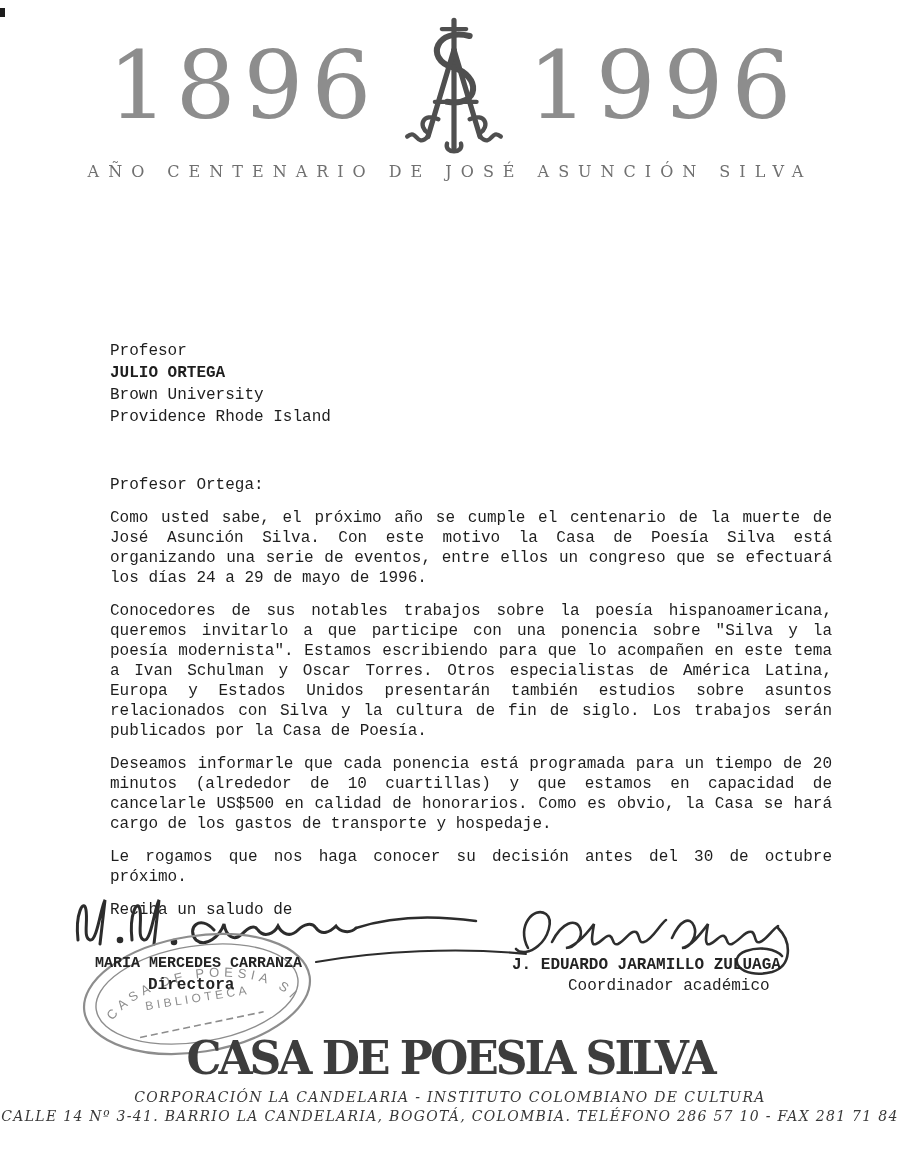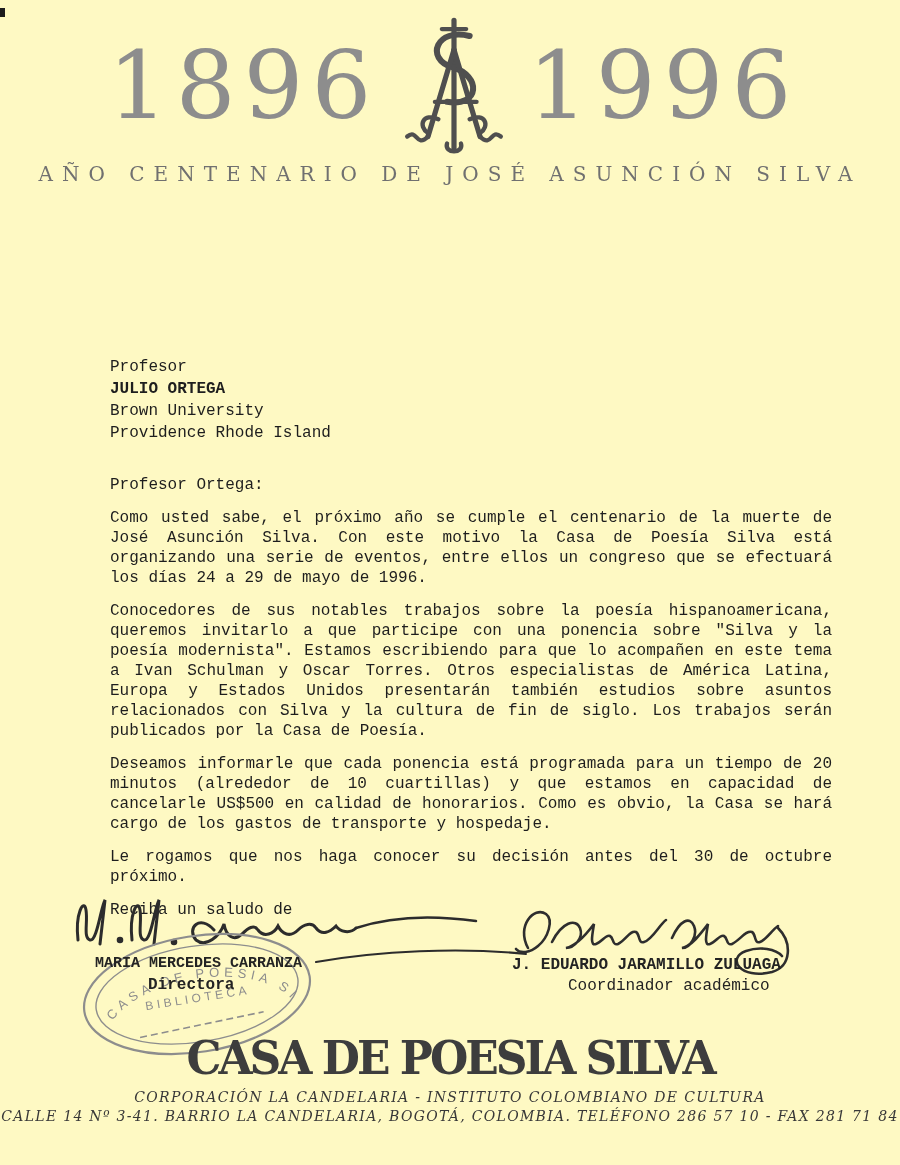--- a/index.html
+++ b/index.html
@@ -1,44 +1,44 @@
 <!DOCTYPE html>
 <html><head>
 <meta charset="utf-8">
 <style>
   html,body { margin:0; padding:0; background:#e8e8e8; }
   .page {
     position:relative; width:900px; height:1165px; margin:0 auto;
-    background:#fef9c3; overflow:hidden;
+    background:#ffffff; overflow:hidden;
     font-family:"Liberation Mono", monospace;
     color:#1e1e1e;
   }
   
   .year {
     position:absolute; top:36px;
     font-family:"DejaVu Serif", serif;
     font-size:94px; line-height:100px; font-weight:400;
     color:#8d8d8d; letter-spacing:8px;
   }
   .year-left  { left:108px; }
   .year-right { left:528px; }
   .monogram { position:absolute; left:402px; top:14px; width:104px; height:148px; }
   .centenary {
     position:absolute; top:162px; left:0; width:900px;
     text-align:center;
     font-family:"DejaVu Serif", serif;
-    font-size:20px; letter-spacing:9px;
+    font-size:16px; letter-spacing:9px;
     color:#707070; font-weight:500;
   }
   .dateline {
     position:absolute; top:201px; left:110px;
     font-size:16px; letter-spacing:0.5px;
   }
   
-  .recipient { position:absolute; top:356px; left:110px; font-size:16px; line-height:22px; }
+  .recipient { position:absolute; top:340px; left:110px; font-size:16px; line-height:22px; }
   .recipient .bold { font-weight:bold; }
   .salutation { position:absolute; top:476px; left:110px; font-size:16px;text-align:center; }
   .letter-body {
     position:absolute; top:508px; left:110px; width:722px;
     font-size:16px; line-height:20px; text-align:justify;
   }
   .letter-body p { margin:0 0 13px 0; }
   .closing { margin-top:18px; text-align:left; }
   
   .sig-svg { position:absolute; }

